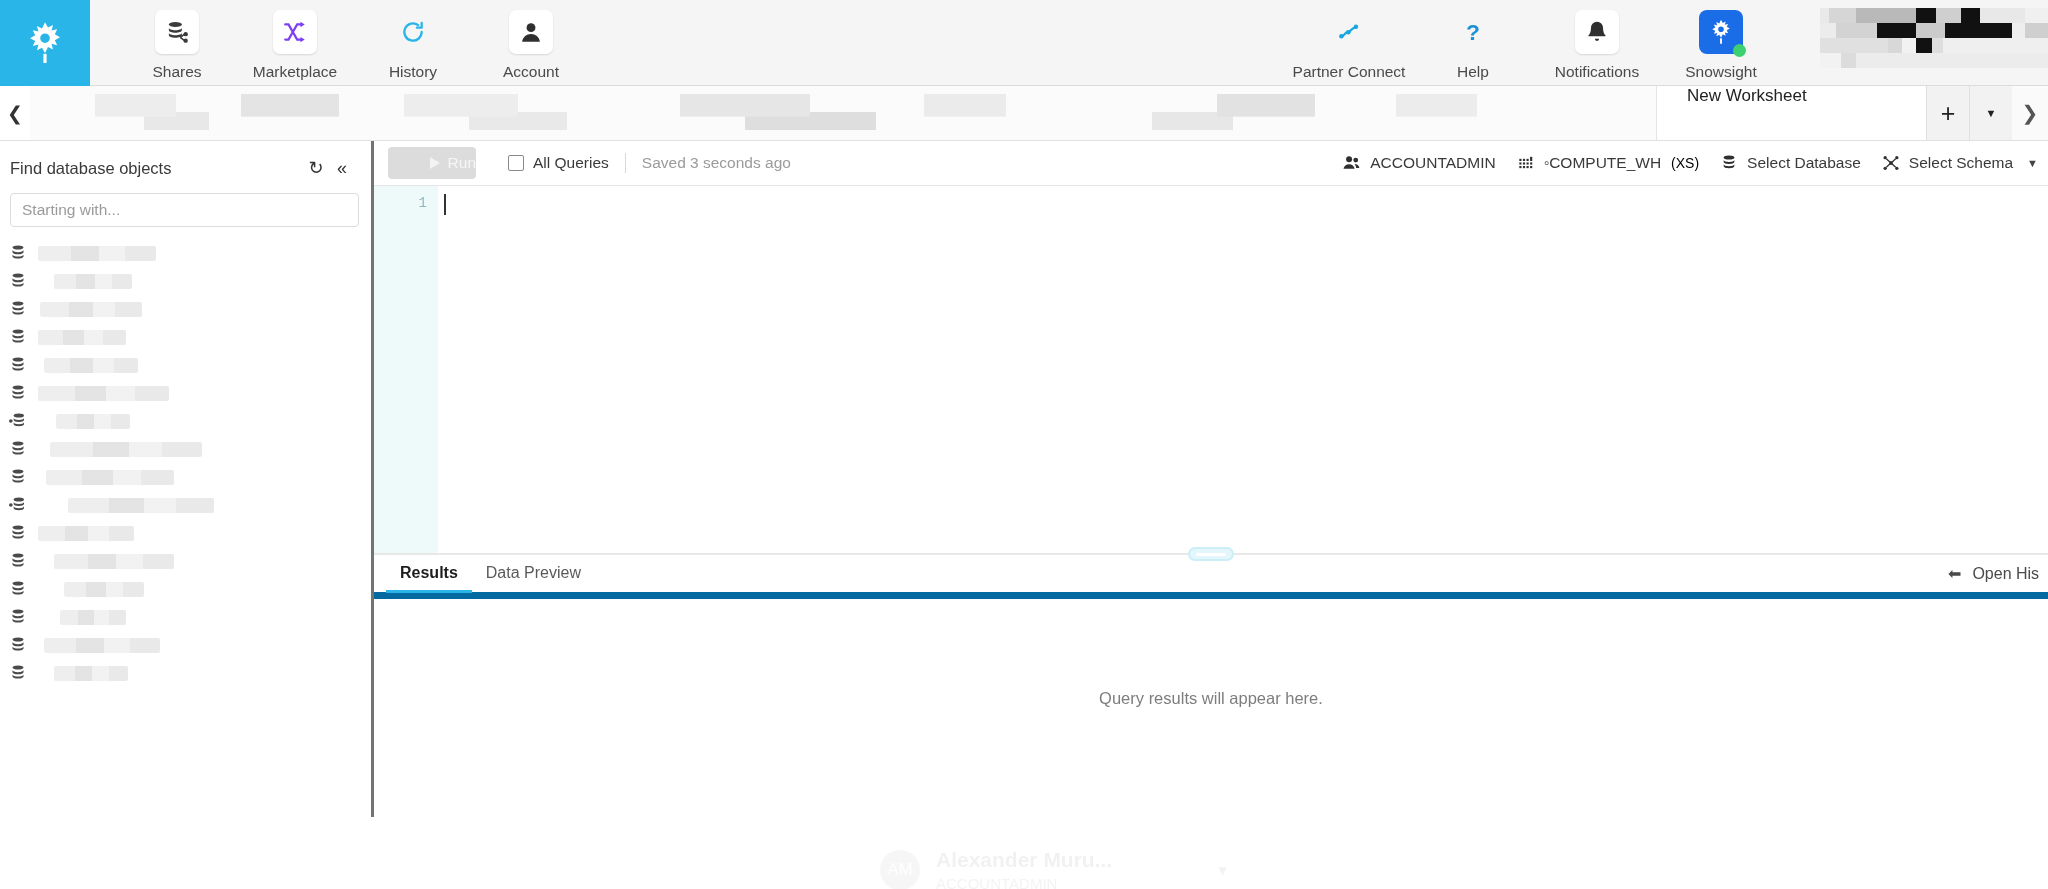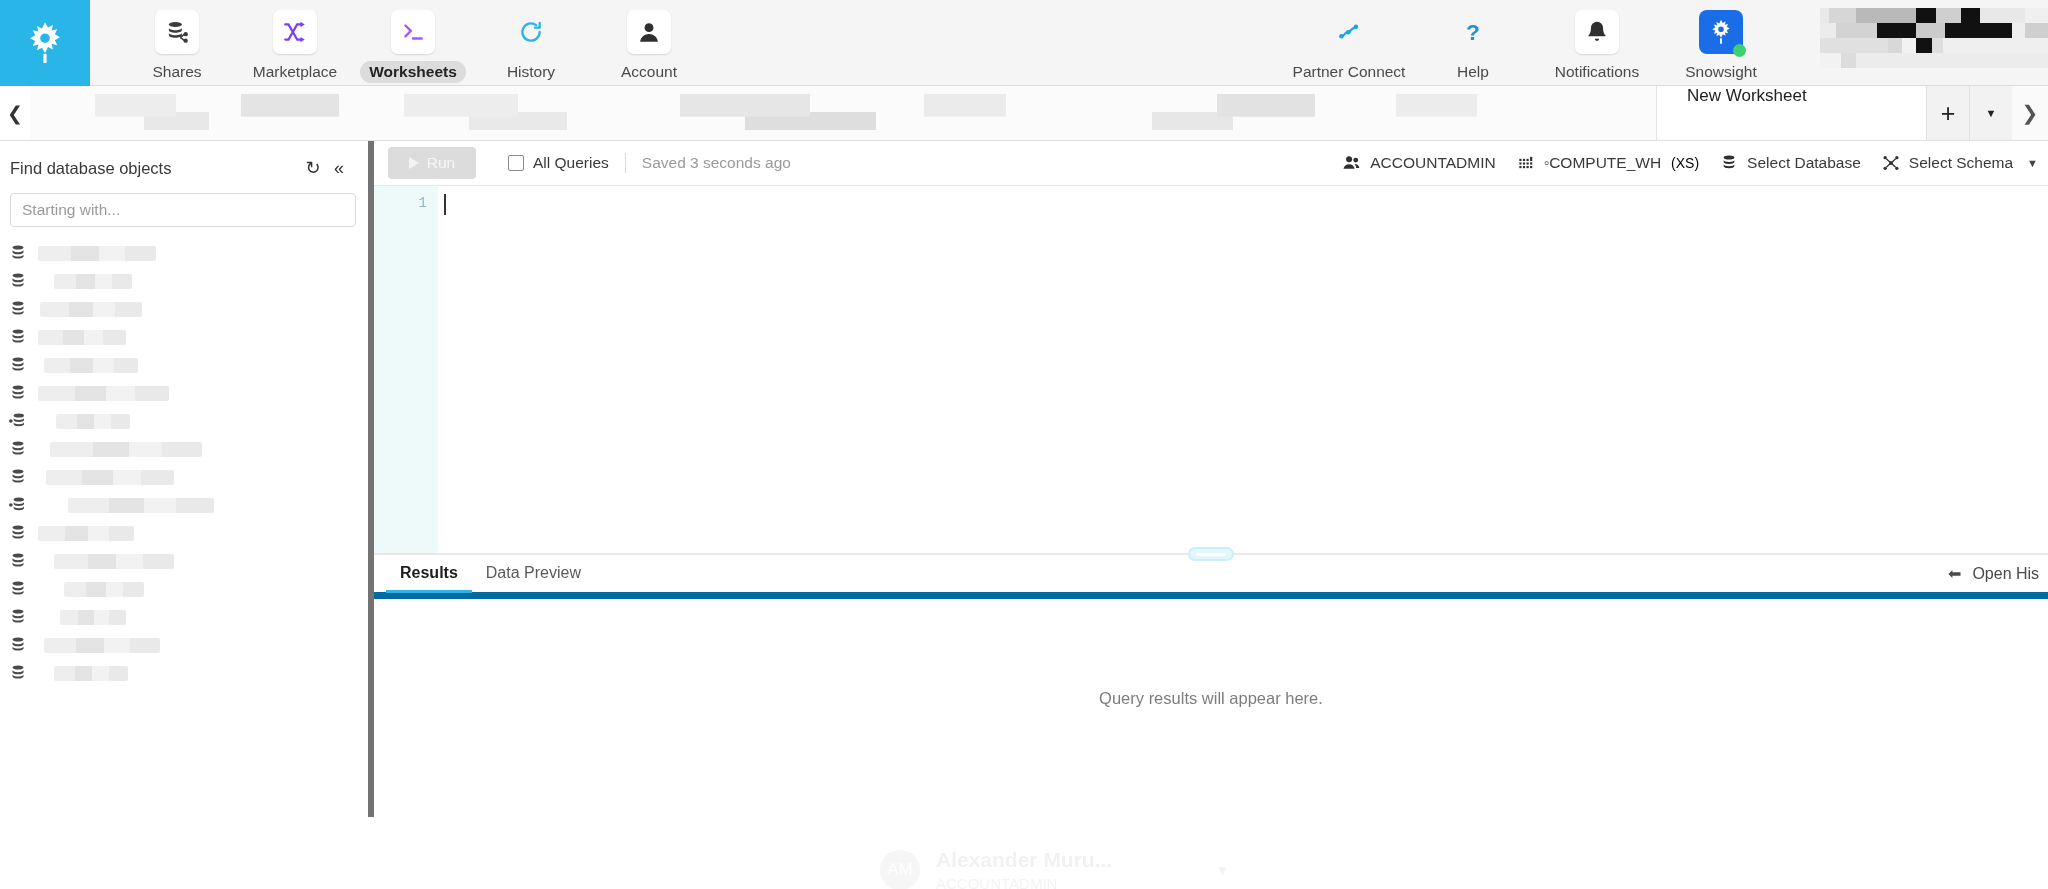--- a/index.html
+++ b/index.html
@@ -96,21 +96,21 @@
     justify-content:center; border-left:1px solid #e0e0e0; cursor:pointer;
     color:#222;
   }
   .tab-plus { font-size: 25px; }
   .tab-caret { font-size: 11px; }
   .tabstrip-arrow.right { width: 36px; background:#fafafa; color:#555; font-size:20px; }
 
   
   .sidebar {
     position: absolute; top: 141px; left: 0; width: 374px; height: 676px;
-    background: #ffffff; border-right: 6px solid #737373;
+    background: #ffffff; border-right: 3px solid #737373;
     overflow: hidden;
   }
   .sb-head {
     display:flex; align-items:center; padding: 14px 16px 6px 10px;
   }
   .sb-title { font-size: 16.5px; color:#3a3a3a; flex:1; }
   .sb-icon-btn {
     width:26px; height:26px; display:flex; align-items:center; justify-content:center;
     cursor:pointer; color:#333; font-size:18px;
   }
@@ -137,21 +137,21 @@
   }
 
   
   .wsarea { position:absolute; top:141px; left:374px; width:1674px; height:676px; background:#fff; }
   .toolbar {
     height: 45px; border-bottom:1px solid #e6e6e6; display:flex; align-items:center;
     padding-left: 14px; background:#fff;
   }
   .run-btn {
     width:88px; height:32px; background:#dcdcdc; border-radius:4px; color:#f6f6f6;
-    display:flex; align-items:center; justify-content:center; gap:8px;
+    display:flex; align-items:center; justify-content:flex-end; gap:8px;
     font-size:15.5px; cursor:pointer; user-select:none;
   }
   .run-tri {
     width:0;height:0;border-left:10px solid #f3f3f3;
     border-top:6px solid transparent;border-bottom:6px solid transparent;
   }
   .chk-wrap { display:flex; align-items:center; gap:9px; margin-left:32px; cursor:pointer;text-align:center; }
   .chk-box { width:16px; height:16px; border:1.6px solid #8a8a8a; border-radius:2px; }
   .chk-label { font-size:15.5px; color:#3a3a3a; }
   .tb-sep { width:1px; height:20px; background:#d8d8d8; margin:0 16px; }
@@ -260,29 +260,20 @@
             <path d="M3 5h3l4 7 4 7h4"></path>
               <path d="M3 19h3l4-7 4-7h4"></path>
             <path d="M17 2.5L21 5l-4 2.5" fill="#7d3ff2" stroke="none"></path>
             <path d="M17 16.5L21 19l-4 2.5" fill="#7d3ff2" stroke="none"></path>
           </svg>
         </span>
         <span class="nav-label">Marketplace</span>
       </div>
 
 
-      <div class="nav-item active">
-        <span class="nav-icon">
-          <svg viewBox="0 0 24 24" fill="none" stroke="#a855f7" stroke-width="2.2" stroke-linecap="round" stroke-linejoin="round">
-            <path d="M5 6l5 5-5 5"></path>
-              <path d="M12 18h8"></path>
-          </svg>
-        </span>
-        <span class="nav-label">Worksheets</span>
-      </div>
 
       <div class="nav-item">
         <span class="nav-icon plain">
           <svg viewBox="0 0 24 24" fill="none" stroke="#29b5e8" stroke-width="2.1" stroke-linecap="round">
             <path d="M20 12a8 8 0 11-3.2-6.4"></path>
               <path d="M20 3.6V8h-4.4" stroke-linejoin="round"></path>
           </svg>
         </span>
         <span class="nav-label">History</span>
       </div>

